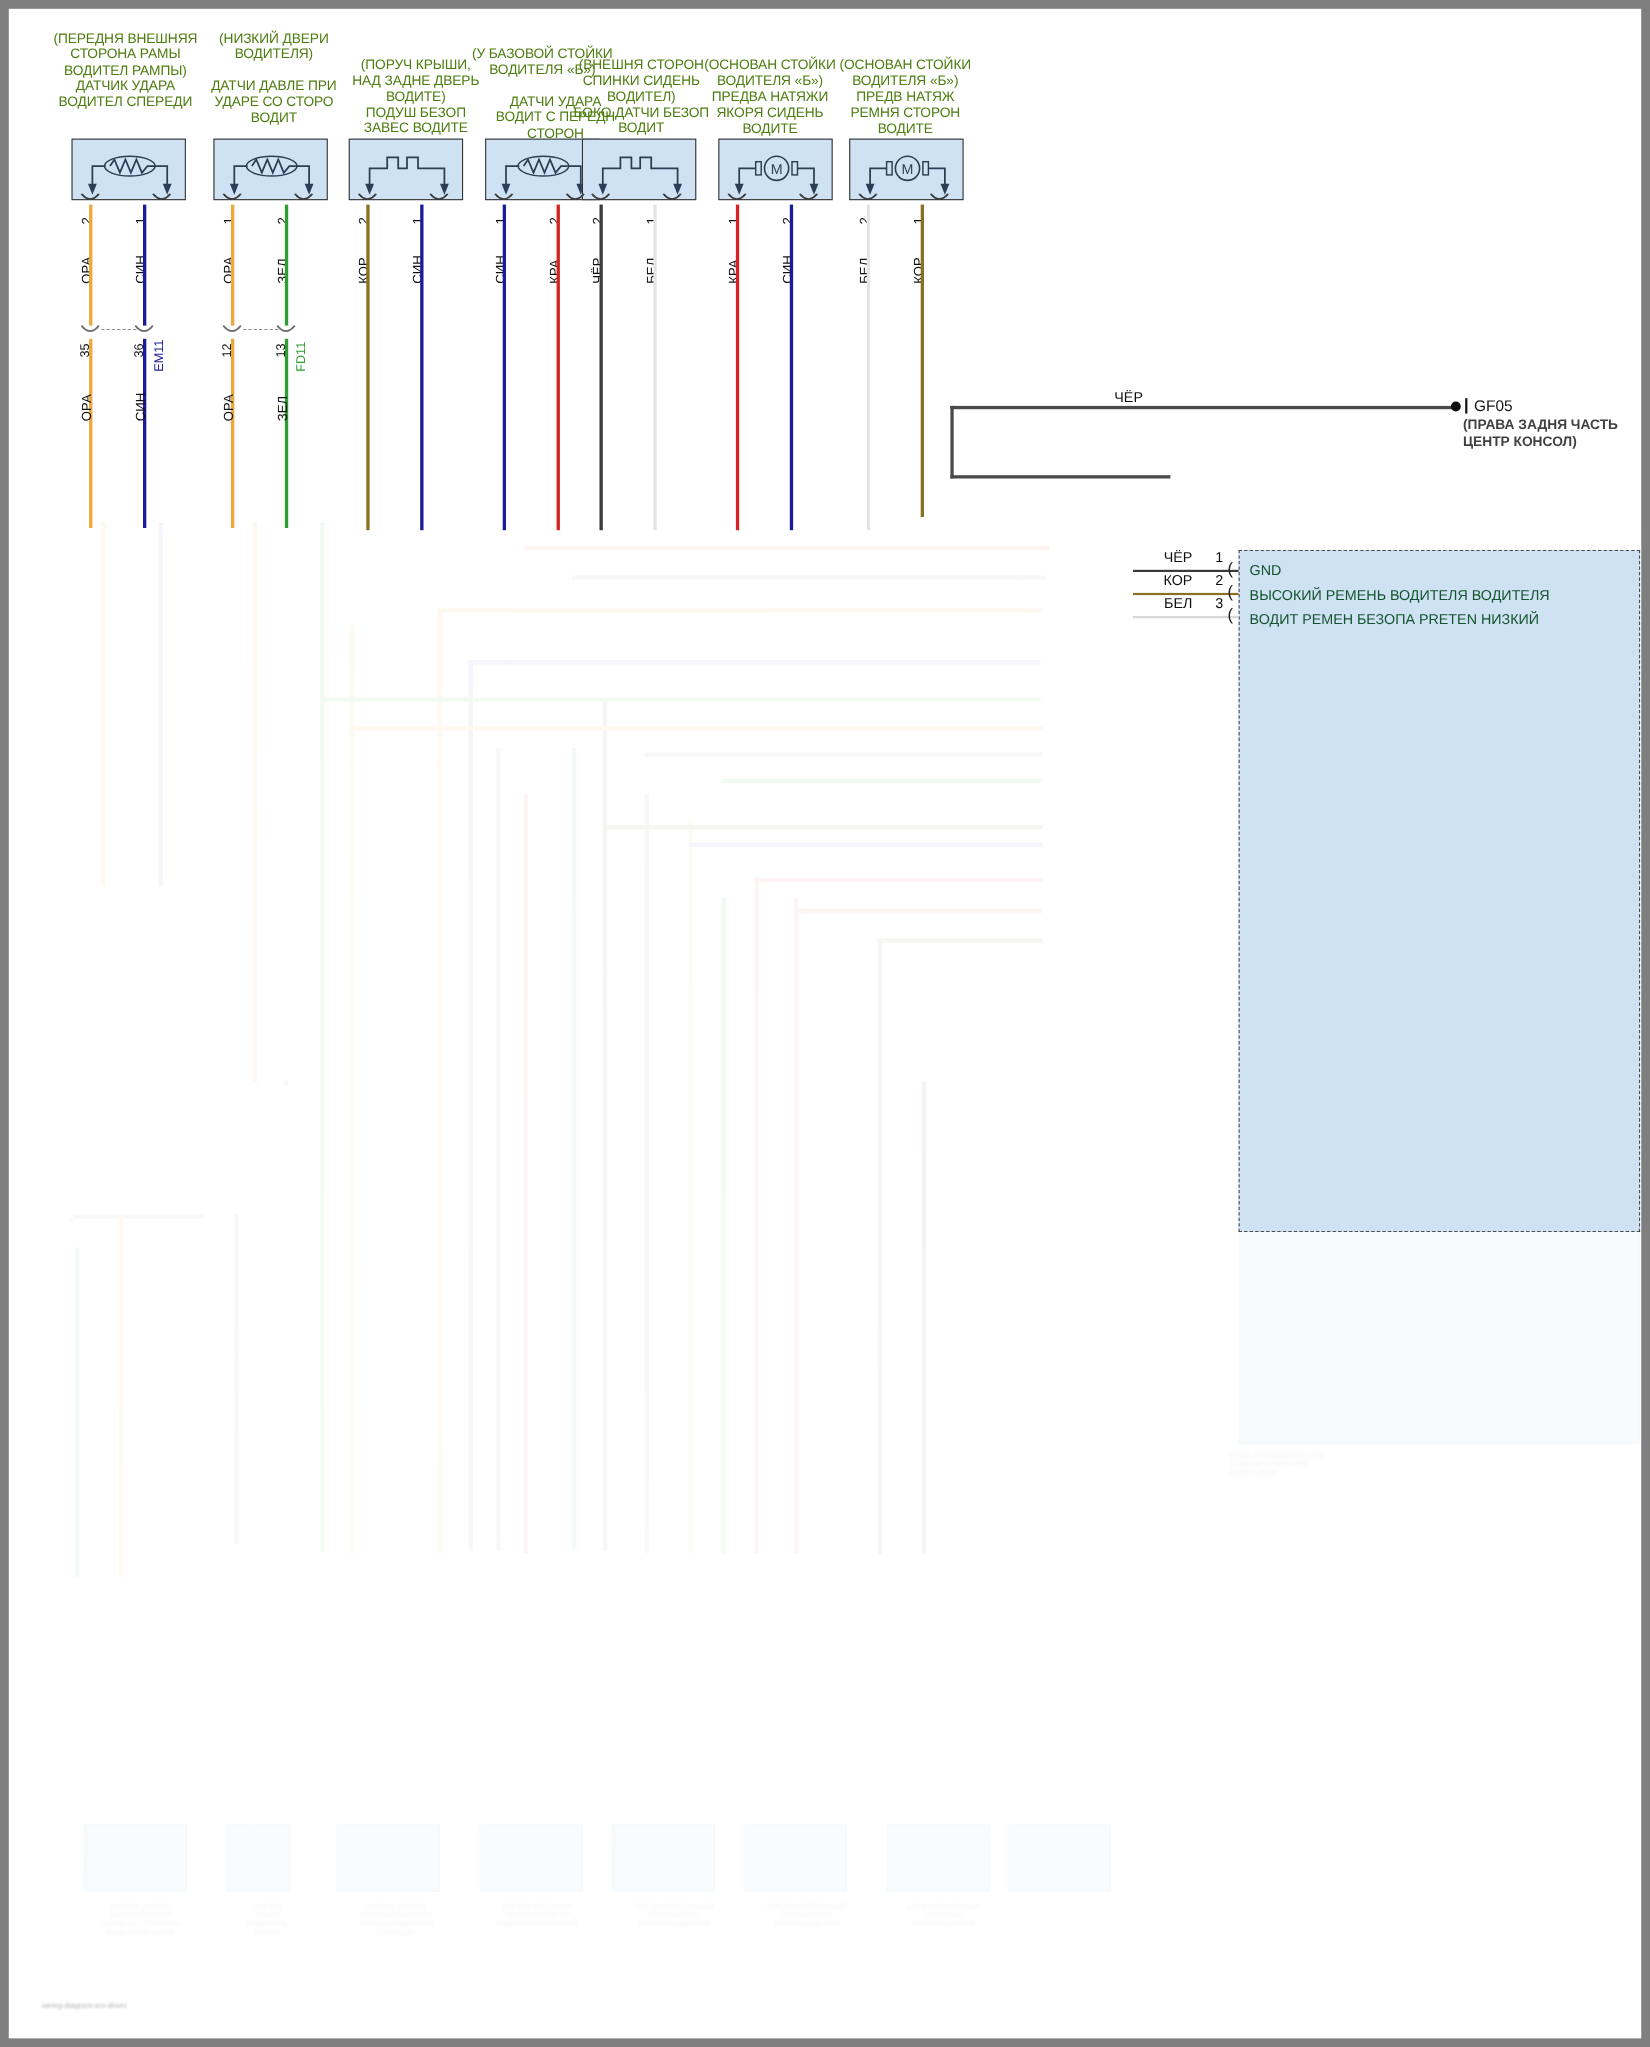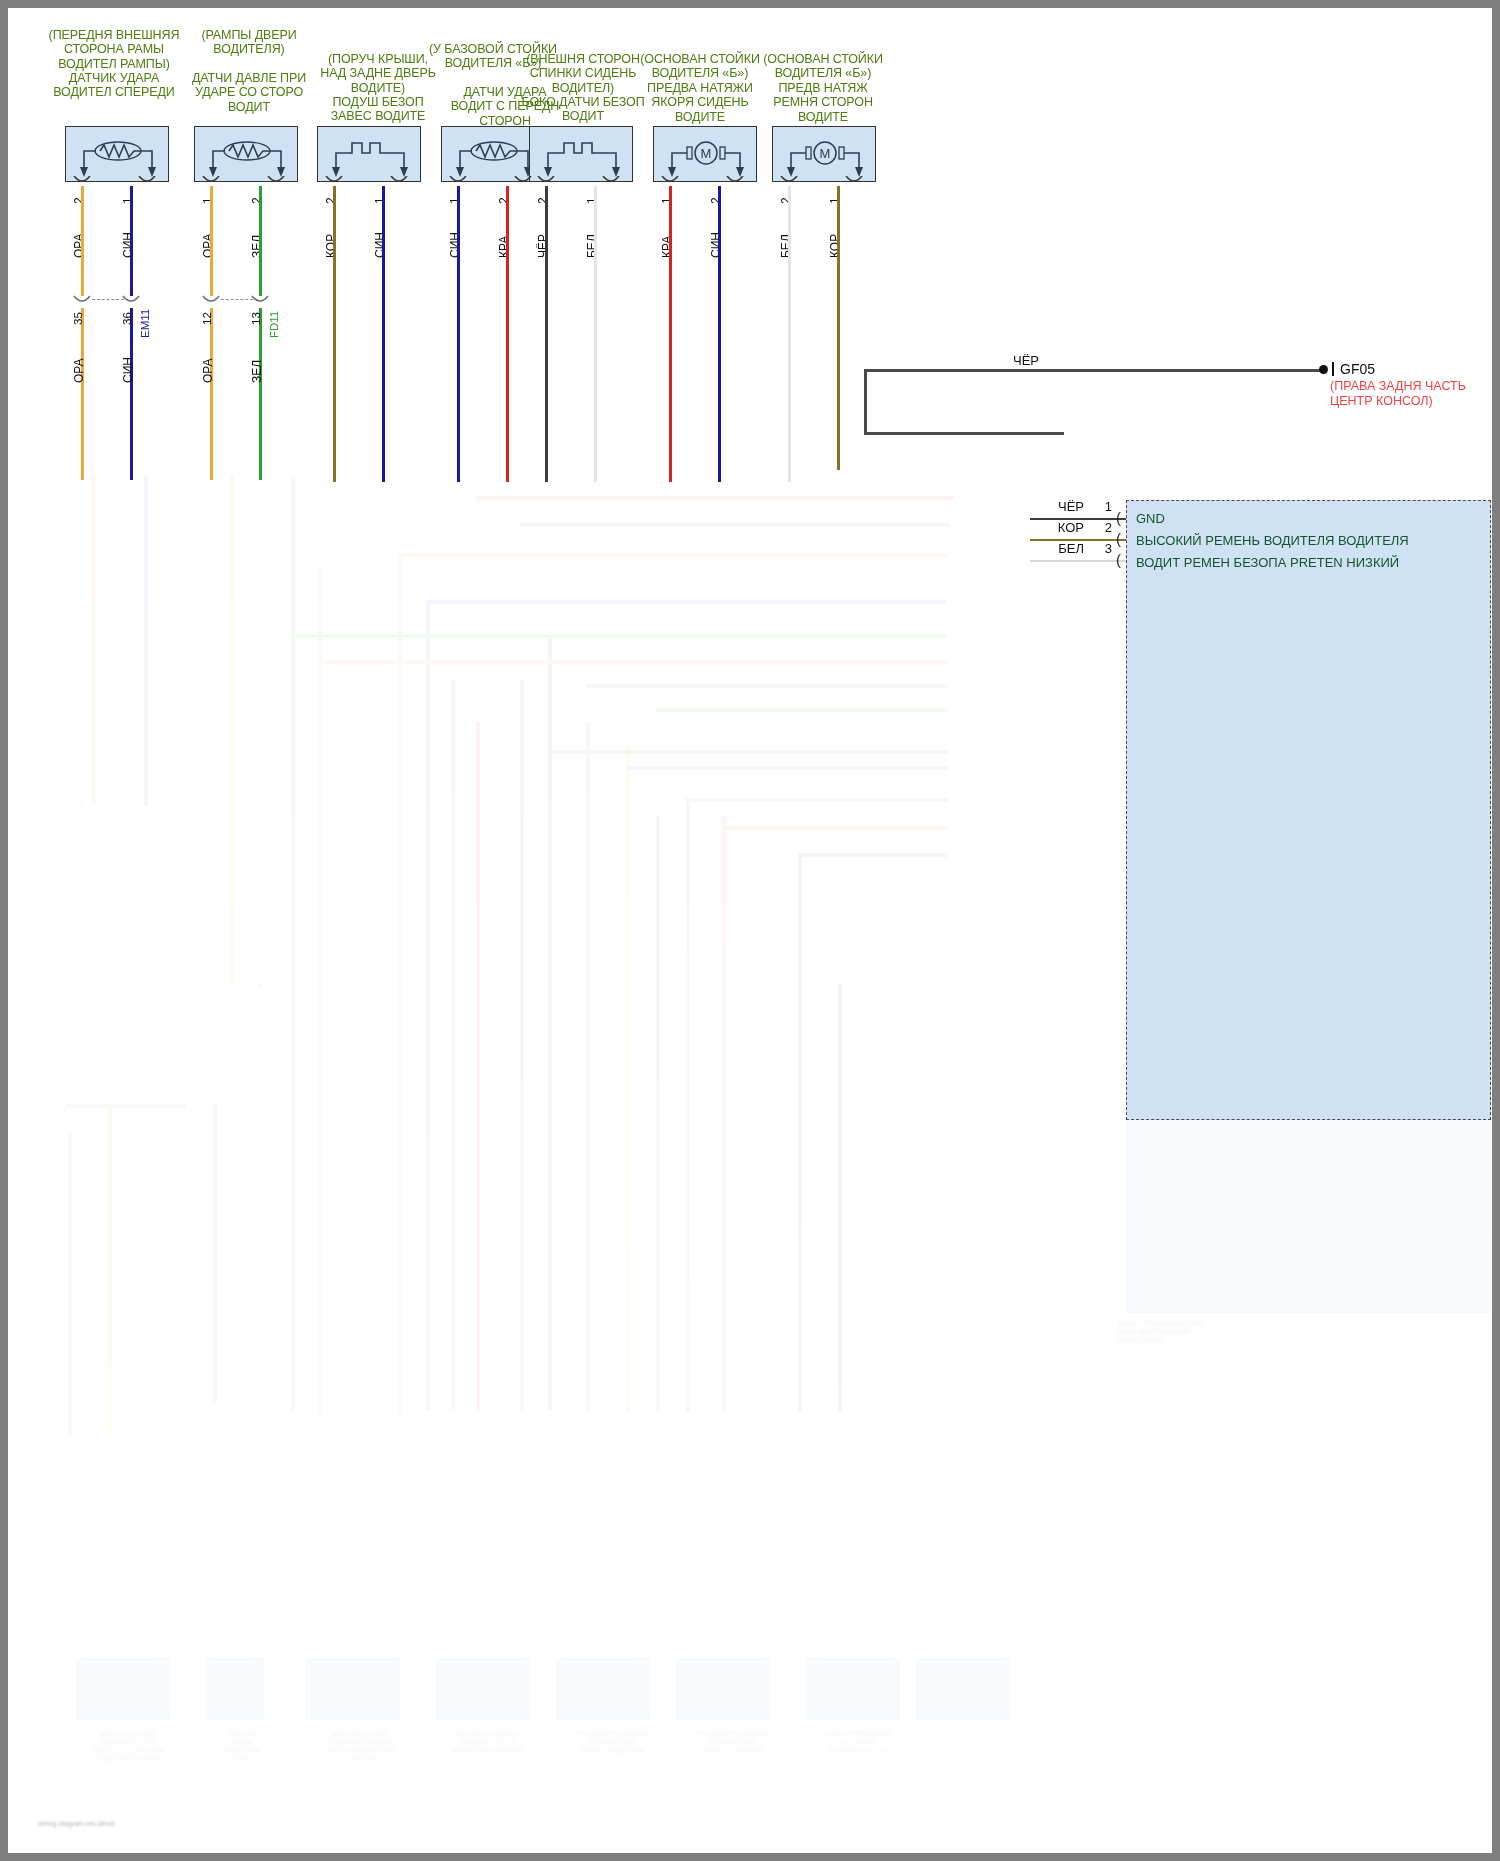--- a/index.html
+++ b/index.html
@@ -56,21 +56,21 @@
     border-top:1.6px dashed #8d8d8d;
   }
 
   
   .gnd-dot {
     position:absolute; width:9px; height:9px;
     background:#111; border-radius:50%;
   }
   .gnd-bar { position:absolute; width:2px; background:#111; }
   .gnd-text { position:absolute; font-size:13px; color:#111; white-space:nowrap; }
-  .gnd-sub  { position:absolute; font-size:12.5px; color:#ef4444; line-height:15px; white-space:pre-line; }
+  .gnd-sub  { position:absolute; font-size:12.5px; color:#404040; line-height:15px; white-space:pre-line;font-weight:bold; }
 
   
   #module {
     position:absolute;
     background:#cfe2f3;
     border:1.7px dashed #4a4a4a;
   }
   .mod-row {
     position:absolute;
     font-size:13px;
@@ -196,21 +196,21 @@
   </div>
 
   <div id="veil"></div>
   <div id="veil2"></div>
 
   <div class="footer-note">wiring-diagram-srs-driver</div>
 
   <div class="col-head" style="left:36px; top:20px; width:140px;">(ПЕРЕДНЯ ВНЕШНЯЯ СТОРОНА РАМЫ ВОДИТЕЛ РАМПЫ)</div>
   <div class="col-head" style="left:36px; top:63px; width:140px;">ДАТЧИК УДАРА ВОДИТЕЛ СПЕРЕДИ</div>
 
-  <div class="col-head" style="left:180px; top:20px; width:122px;">(РАМПЫ ДВЕРИ ВОДИТЕЛЯ)</div>
+  <div class="col-head" style="left:180px; top:20px; width:122px;">(НИЗКИЙ ДВЕРИ ВОДИТЕЛЯ)</div>
   <div class="col-head" style="left:180px; top:63px; width:122px;">ДАТЧИ ДАВЛЕ ПРИ УДАРЕ СО СТОРО ВОДИТ</div>
 
   <div class="col-head" style="left:306px; top:44px; width:128px;">(ПОРУЧ КРЫШИ, НАД ЗАДНЕ ДВЕРЬ ВОДИТЕ)</div>
   <div class="col-head" style="left:306px; top:87px; width:128px;">ПОДУШ БЕЗОП ЗАВЕС ВОДИТЕ</div>
 
   <div class="col-head" style="left:421px; top:34px; width:128px;">(У БАЗОВОЙ СТОЙКИ ВОДИТЕЛЯ «Б»)</div>
   <div class="col-head" style="left:433px; top:77px; width:128px;">ДАТЧИ УДАРА ВОДИТ С ПЕРЕДН СТОРОН</div>
 
   <div class="col-head" style="left:512px; top:44px; width:126px;">(ВНЕШНЯ СТОРОН СПИНКИ СИДЕНЬ ВОДИТЕЛ)</div>
   <div class="col-head" style="left:512px; top:87px; width:126px;">БОКО ДАТЧИ БЕЗОП ВОДИТ</div>

